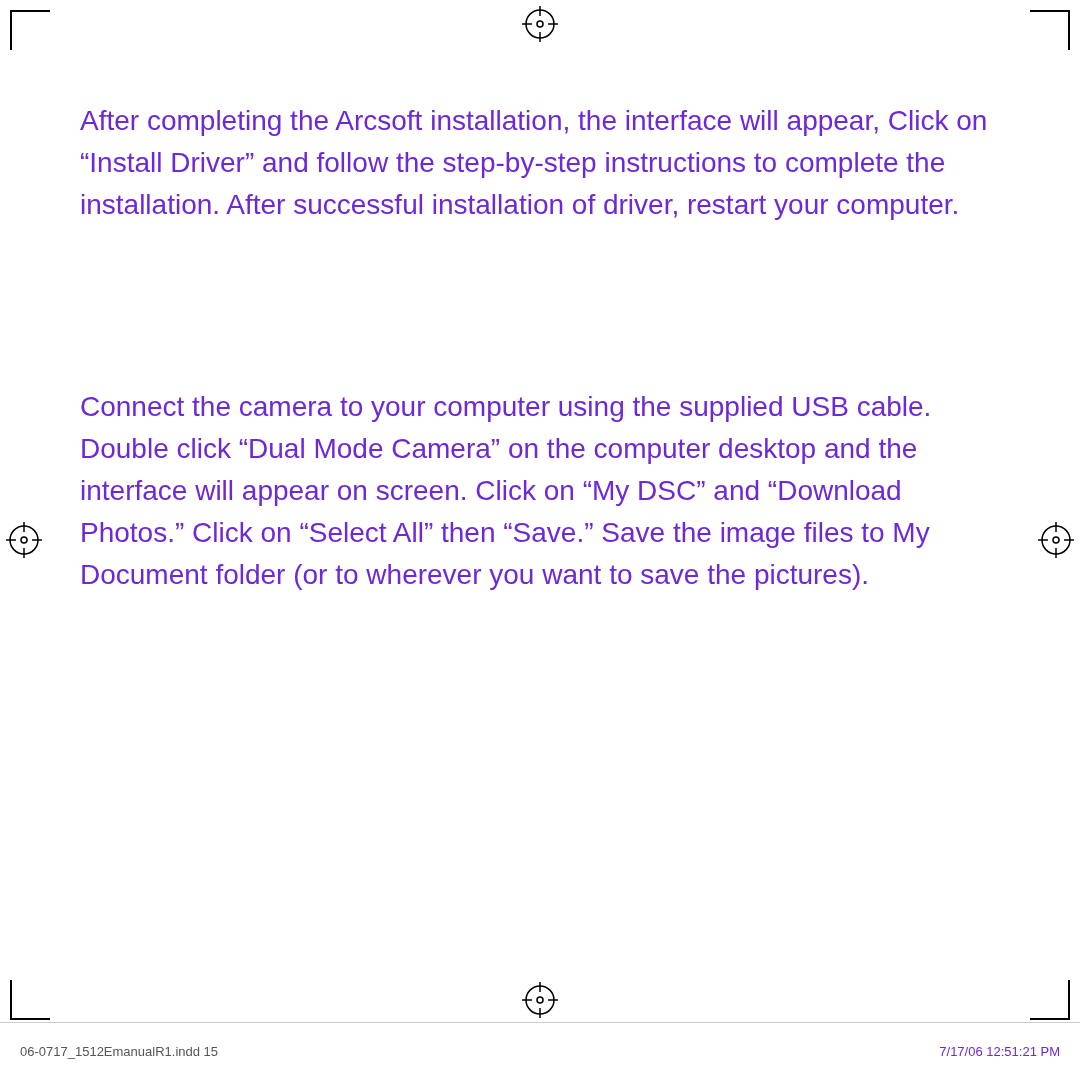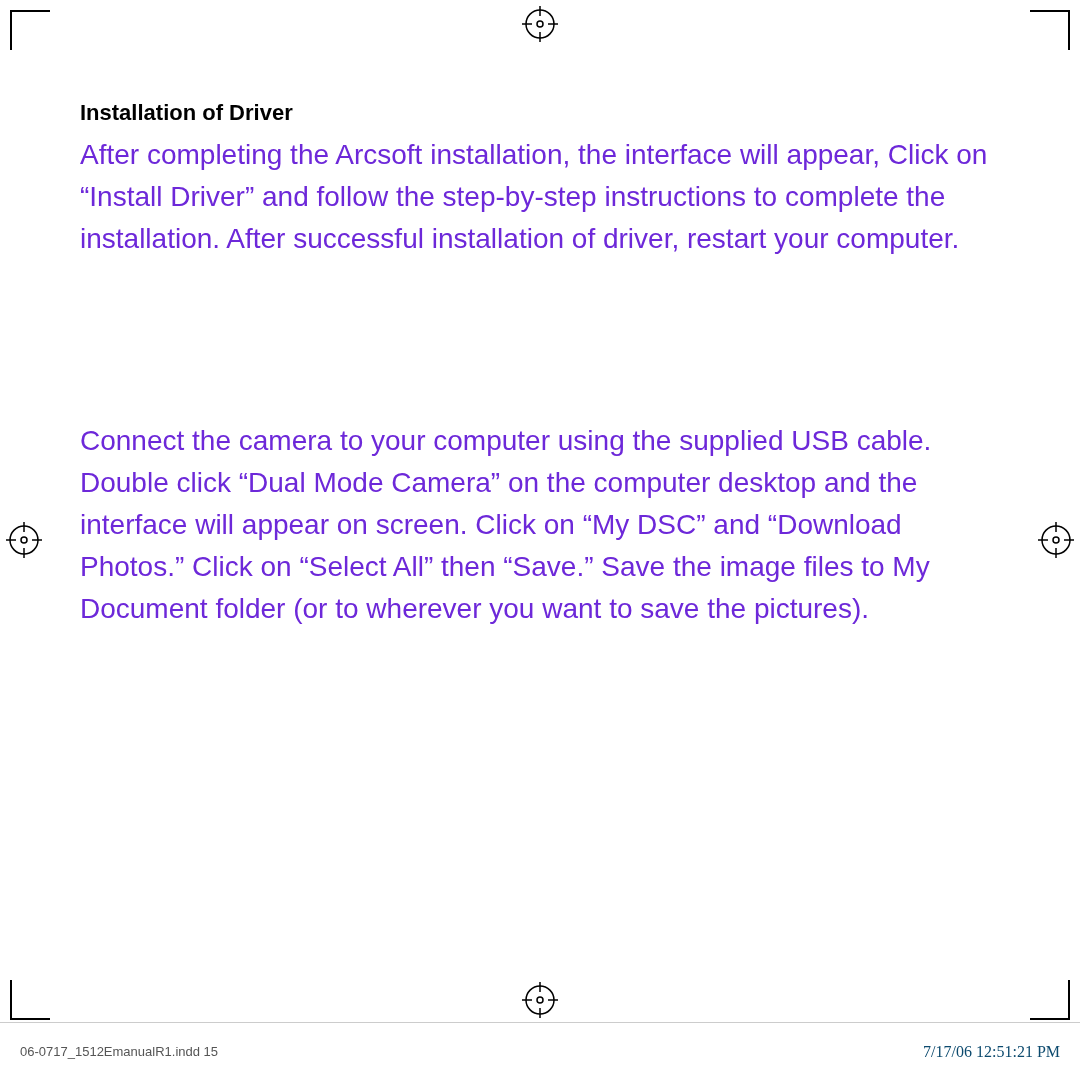--- a/index.html
+++ b/index.html
@@ -153,23 +153,23 @@
       background: #ffffff;
     }
 
     .footer-left {
       font-size: 13px;
       color: #555555;
       font-family: Arial, Helvetica, sans-serif;
     }
 
     .footer-right {
-      font-size: 16px;
-      color: #0c4a6e;
-      font-family: Liberation Serif, serif;
+      font-size: 13px;
+      color: #6d28d9;
+      font-family: Liberation Sans, sans-serif;
     }
   </style>
 </head>
 <body>
 
 <div class="page-container">
 
   <div class="corner-mark top-left"></div>
   <div class="corner-mark top-right"></div>
   <div class="corner-mark bottom-left"></div>
@@ -215,21 +215,20 @@
       <line x1="18" y1="0" x2="18" y2="10" stroke="#000" stroke-width="1.5"></line>
       <line x1="18" y1="26" x2="18" y2="36" stroke="#000" stroke-width="1.5"></line>
       <line x1="0" y1="18" x2="10" y2="18" stroke="#000" stroke-width="1.5"></line>
       <line x1="26" y1="18" x2="36" y2="18" stroke="#000" stroke-width="1.5"></line>
     </svg>
   </div>
 
   <div class="content-area">
 
     <div class="section-installation">
-      <div class="section-title">Installation of Driver</div>
       <div class="section-body">After completing the Arcsoft installation, the interface will appear, Click on “Install Driver” and follow the step-by-step instructions to complete the installation.  After successful installation of driver, restart your computer.</div>
     </div>
 
     <div class="section-downloading">
       <div class="section-body">Connect the camera to your computer using the supplied USB cable. Double click “Dual Mode Camera” on the computer desktop and the interface will appear on screen.  Click on “My DSC”  and “Download Photos.” Click on “Select All” then “Save.”  Save the image files to My Document folder (or to wherever you want to save the pictures).</div>
     </div>
 
   </div>
 
   <div class="page-number">15</div>

